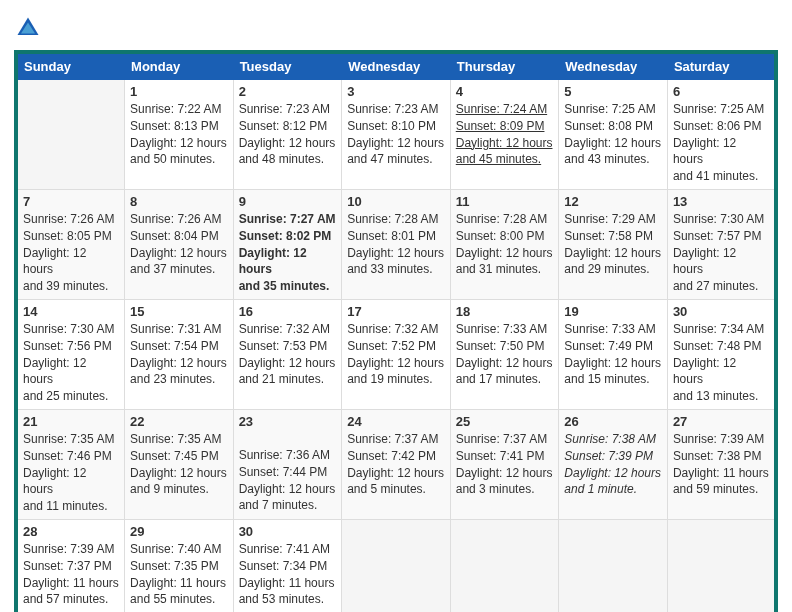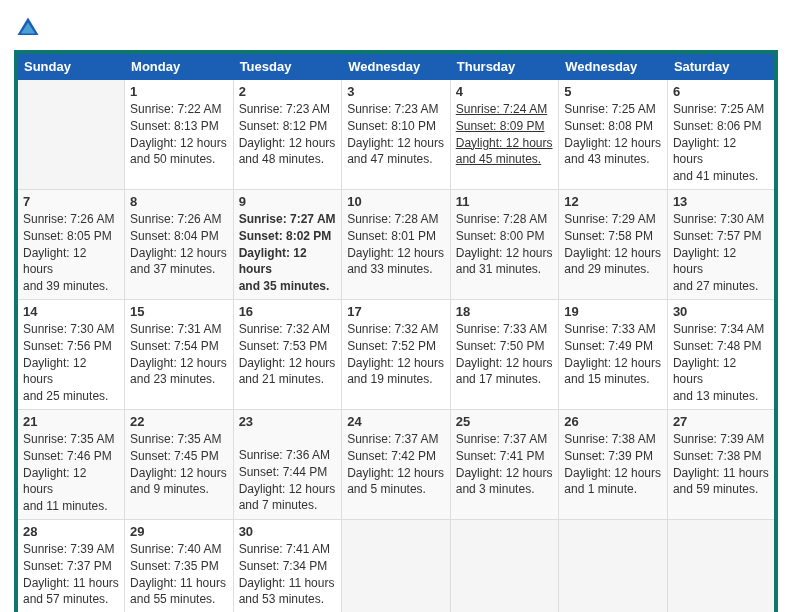--- a/index.html
+++ b/index.html
@@ -303,21 +303,21 @@
           </td>
           <td>
             <span class="day-number">25</span>
             <div class="day-info" style="white-space: pre-line;">Sunrise: 7:37 AM
 Sunset: 7:41 PM
 Daylight: 12 hours
 and 3 minutes.</div>
           </td>
           <td>
             <span class="day-number">26</span>
-            <div class="day-info" style="white-space: pre-line;">Sunrise: 7:38 AM
+            <div class="day-info" style="white-space: pre-line; font-style: italic;">Sunrise: 7:38 AM
 Sunset: 7:39 PM
 Daylight: 12 hours
 and 1 minute.</div>
           </td>
           <td>
             <span class="day-number">27</span>
             <div class="day-info" style="white-space: pre-line;">Sunrise: 7:39 AM
 Sunset: 7:38 PM
 Daylight: 11 hours
 and 59 minutes.</div>

